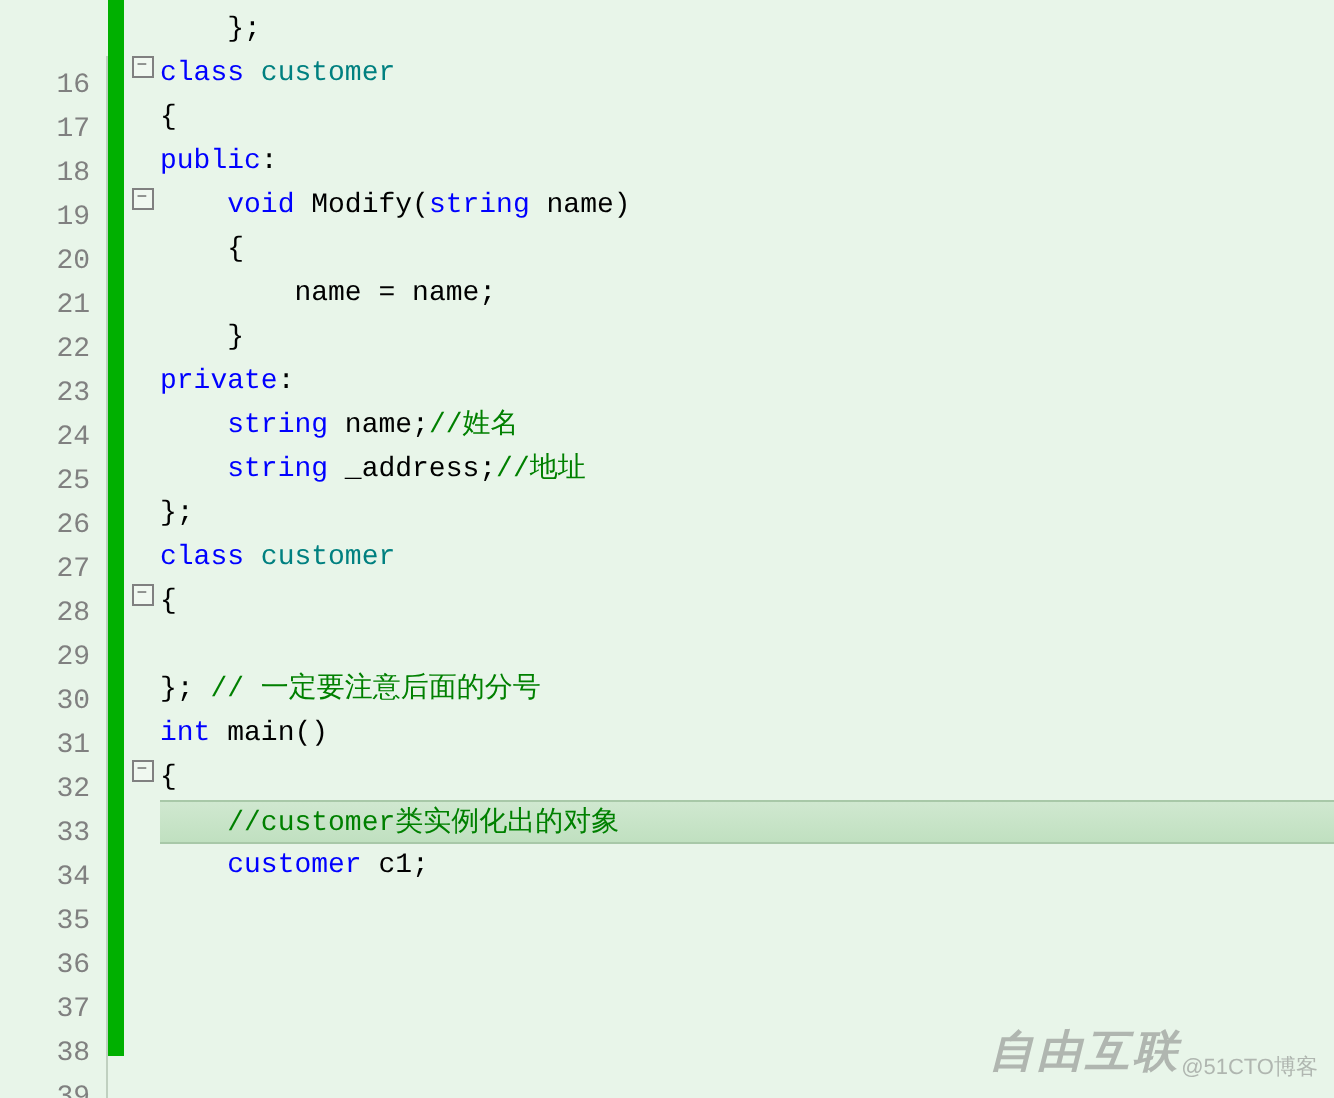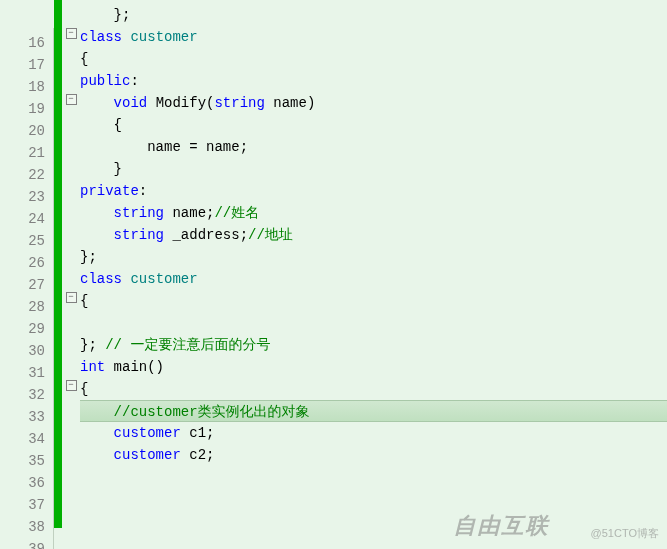--- a/index.html
+++ b/index.html
@@ -98,21 +98,20 @@
     pointer-events: none;
   }
   .watermark .wm-main {
     font-size: 22px;
     font-weight: bold;
     font-style: italic;
     letter-spacing: 2px;
   }
   .watermark .wm-sub {
     font-size: 11px;
-    margin-left: 41px;
   }
 </style>
 </head>
 <body>
 
 <div class="editor">
   <div class="gutter" id="gutter">
       <div class="gutter-line">16</div>
       <div class="gutter-line">17</div>
       <div class="gutter-line">18</div>
@@ -212,21 +211,20 @@
       <div class="code-line"><span>    </span><span class="kw">string </span><span class="ident">_address</span><span class="punct">;</span><span class="comment">//地址</span></div>
       <div class="code-line"><span class="punct">};</span></div>
       <div class="code-line"><span class="kw">class </span><span class="green-name">customer</span></div>
       <div class="code-line"><span class="punct">{</span></div>
       <div class="code-line"><span>    </span></div>
       <div class="code-line"><span class="punct">}; </span><span class="comment">// 一定要注意后面的分号</span></div>
       <div class="code-line"><span class="kw">int </span><span class="ident">main</span><span class="punct">()</span></div>
       <div class="code-line"><span class="punct">{</span></div>
       <div class="code-line highlight"><span>    </span><span class="comment">//customer类实例化出的对象</span></div>
       <div class="code-line"><span>    </span><span class="kw">customer </span><span class="ident">c1</span><span class="punct">;</span></div>
-      <div class="code-line"><span>    </span><span class="kw">customer </span><span class="ident">c2</span><span class="punct">;</span></div>
       <div class="code-line"></div>
       <div class="code-line"></div>
     </div>
 </div>
 
 <div class="watermark">
   <span class="wm-main">自由互联</span>
   <span class="wm-sub">@51CTO博客</span>
 </div>
 

